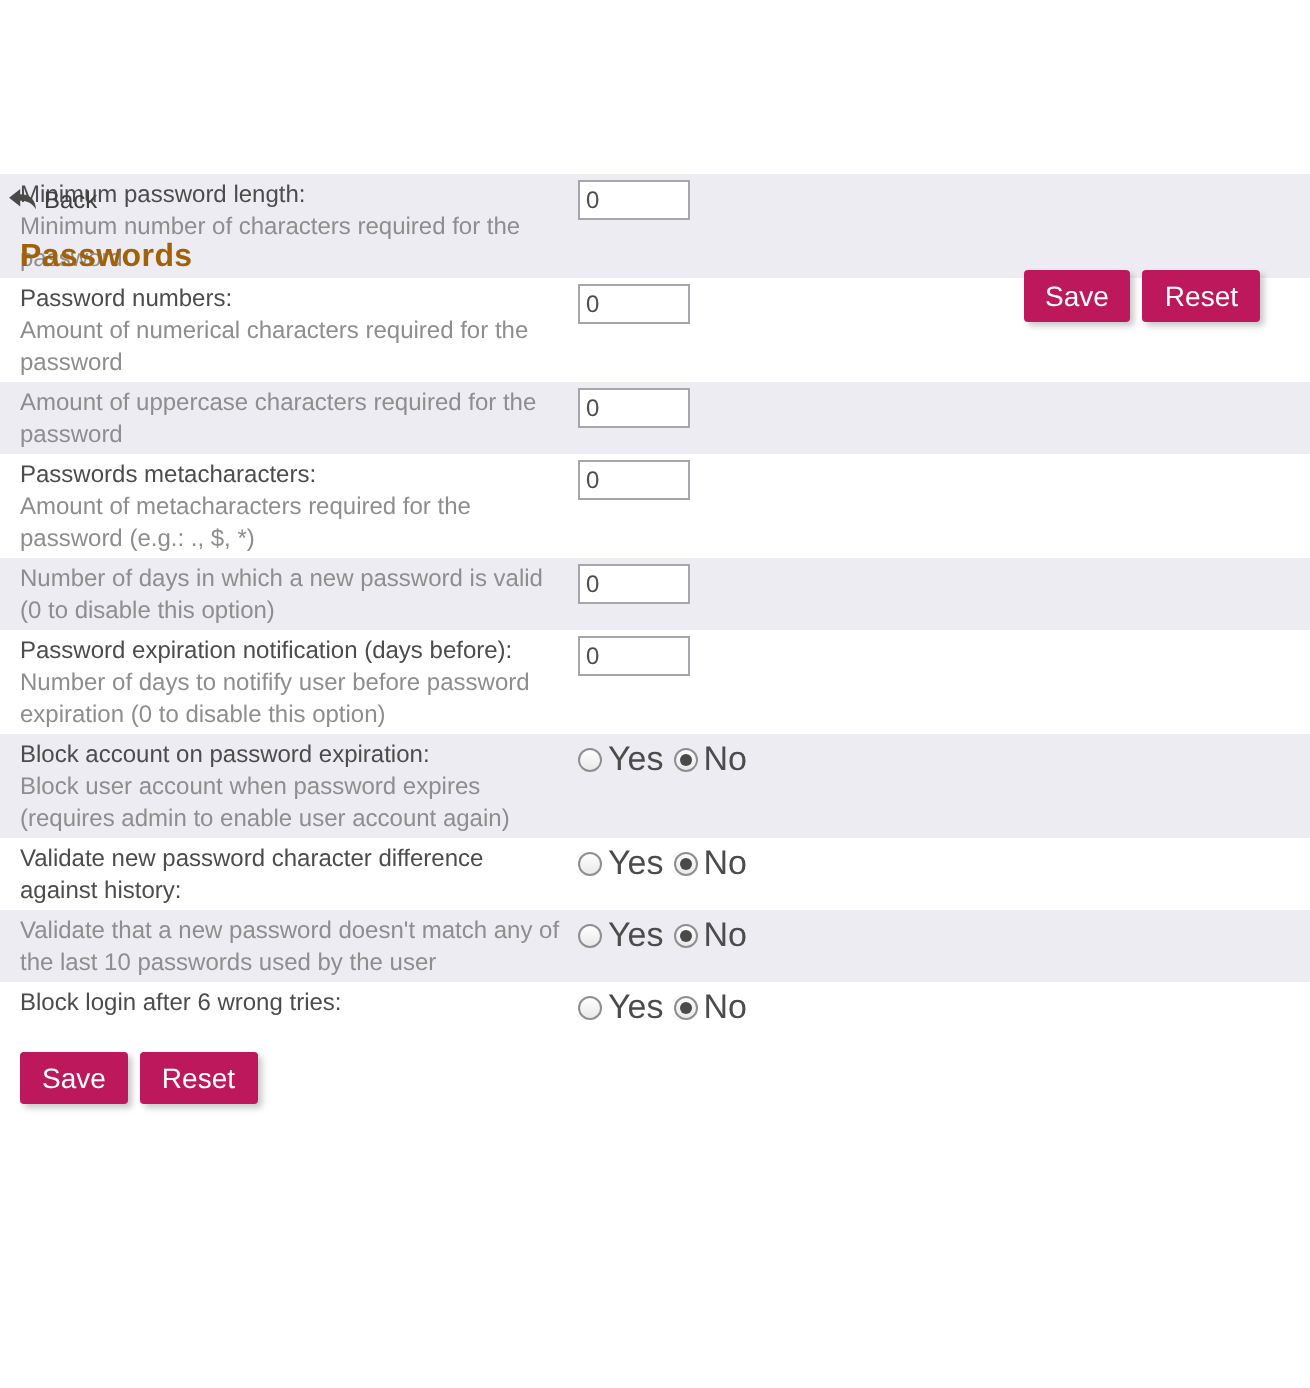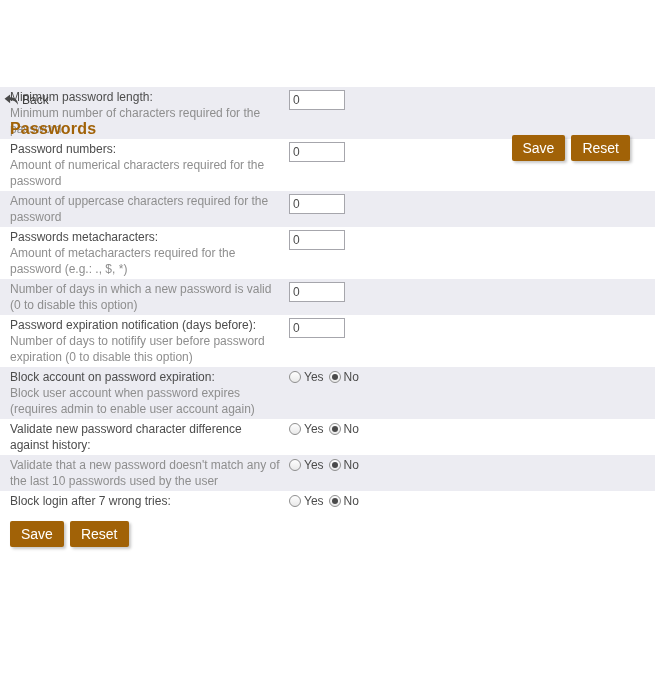--- a/index.html
+++ b/index.html
@@ -22,42 +22,42 @@
   .page-title {
     position:absolute; top:33px; left:10px; margin:0;
     font-size:16px; font-weight:bold; color:#a16207; letter-spacing:0.2px;text-align:right;
   }
 
   
   .actions { display:flex; gap:6px; }
   .top-actions { position:absolute; top:48px; right:25px; }
   .bottom-actions { margin:10px 0 0 10px; }
   .btn {
-    background:#a16207; color:#ffffff; border:none; border-radius:2px;
+    background:#be185d; color:#ffffff; border:none; border-radius:2px;
     font-family:"Liberation Sans", sans-serif;
     font-size:14px; padding:5px 11px; cursor:pointer;
     box-shadow:2px 2px 3px rgba(0,0,0,0.22);
   }
 
   
   .settings { margin-top:87px; }
   .row { display:flex; padding:2px 0; align-items:flex-start; }
   .row.striped { background:#ececf2; }
   .row-text { width:272px; padding-left:10px; flex-shrink:0; }
   .row-label { font-size:12px; line-height:16px; color:#4c4c4c; }
   .row-desc  { font-size:12px; line-height:16px; color:#8e8e8e; }
   .row-control { padding-top:1px; margin-left:7px; }
 
   .num-input {
     width:48px; padding:2px 3px; border:1px solid #a6a6ac; border-radius:0;
     font-family:"Liberation Sans", sans-serif; font-size:12px; color:#4c4c4c;
     background:#ffffff;
   }
 
-  .radio-group { display:flex; align-items:center; font-size:12px; color:#4c4c4c; }
+  .radio-group { display:flex; align-items:center; font-size:17px; color:#4c4c4c; }
   .radio {
     width:12px; height:12px; box-sizing:border-box;
     border:1px solid #8f8f8f; border-radius:50%;
     background:linear-gradient(#fefefe,#e9e9e9);
     display:inline-block; margin-right:3px; cursor:pointer; flex-shrink:0;
   }
   .radio.checked::after {
     content:""; display:block; width:6px; height:6px; border-radius:50%;
     background:#4a4a4a; margin:2px 0 0 2px;
   }
@@ -160,21 +160,21 @@
           <span class="radio-group">
             <span class="radio"></span>
             <span class="radio-label">Yes</span>
             <span class="radio checked"></span>
             <span class="radio-label">No</span>
           </span>
         </div>
   </div>
       <div class="row">
     <div class="row-text">
-      <div class="row-label">Block login after 7 wrong tries:</div>
+      <div class="row-label">Block login after 6 wrong tries:</div>
     </div>
     <div class="row-control">
           <span class="radio-group">
             <span class="radio"></span>
             <span class="radio-label">Yes</span>
             <span class="radio checked"></span>
             <span class="radio-label">No</span>
           </span>
         </div>
   </div>

